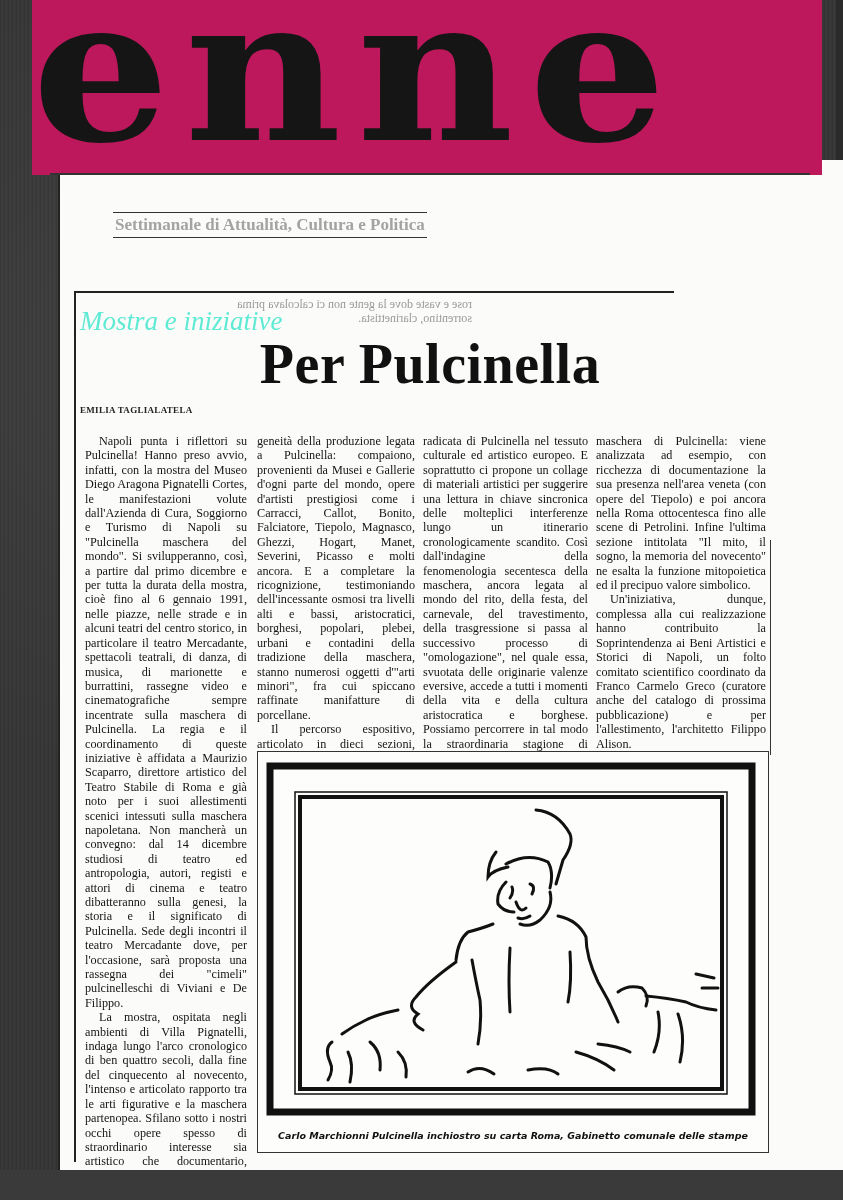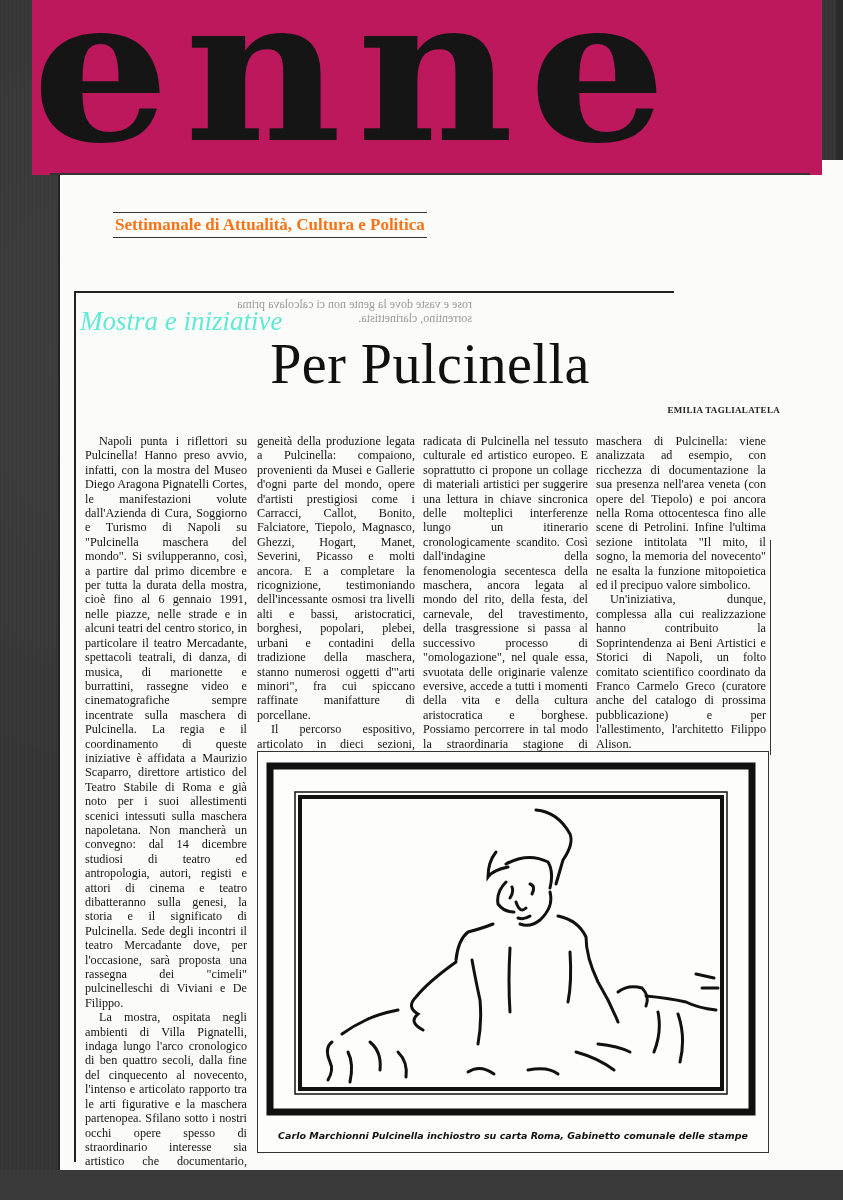--- a/index.html
+++ b/index.html
@@ -41,21 +41,21 @@
     color: #151515; line-height: 1; transform: scaleX(1.08); transform-origin: left top;
   }
   .masthead-rule {
     position: absolute; left: 50px; top: 173px; width: 760px; height: 2px; background: #333;
   }
   .subtitle-row {
     position: absolute; left: 113px; top: 202px; width: 690px; height: 40px;
   }
   .tagline {
     position: absolute; left: 0; top: 10px;
-    font-size: 17px; font-weight: bold; color: #f97316;
+    font-size: 17px; font-weight: bold; color: #a3a3a3;
     border-top: 1px solid #333; border-bottom: 1px solid #333; padding: 2px 2px;
   }
   .issue {
     position: absolute; right: 0; top: 0;
     font-size: 18px; font-weight: bold; color: #1a1a1a;
     border-top: 1px solid #333; border-bottom: 1px solid #333; padding: 2px 4px;
   }
   .article-top-rule {
     position: absolute; left: 74px; top: 291px; width: 600px; height: 2px; background: #222;
   }
@@ -65,24 +65,24 @@
   .bleed {
     position: absolute; left: 92px; top: 297px; width: 380px;
     font-size: 12px; color: #9a9a9a; transform: scaleX(-1); line-height: 14px; white-space: nowrap;
   }
   .kicker {
     position: absolute; left: 80px; top: 306px; width: 700px; text-align: left;
     font-style: italic; font-size: 27px; color: #5eead4;
   }
   .headline {
     position: absolute; left: 80px; top: 332px; width: 700px; text-align: center;
-    font-weight: normal; font-size: 56px; color: #111; letter-spacing: 0.5px;
+    font-weight: bold; font-size: 56px; color: #111; letter-spacing: 0.5px;
   }
   .byline {
-    position: absolute; left: 80px; top: 405px; width: 700px; text-align: right;
+    position: absolute; left: 80px; top: 405px; width: 700px; text-align: left;
     font-weight: bold; font-size: 9px; letter-spacing: 0.3px; color: #222;
   }
   .col {
     position: absolute; font-size: 12.2px; line-height: 14.4px; text-align: justify;
     hyphens: manual; color: #141414;
   }
   .col p { margin: 0; text-indent: 14px; }
   .col p.cont { text-indent: 0; }
   .col1 { left: 85px; top: 434px; width: 162px; }
   .col2 { left: 257px; top: 434px; width: 158px; }

